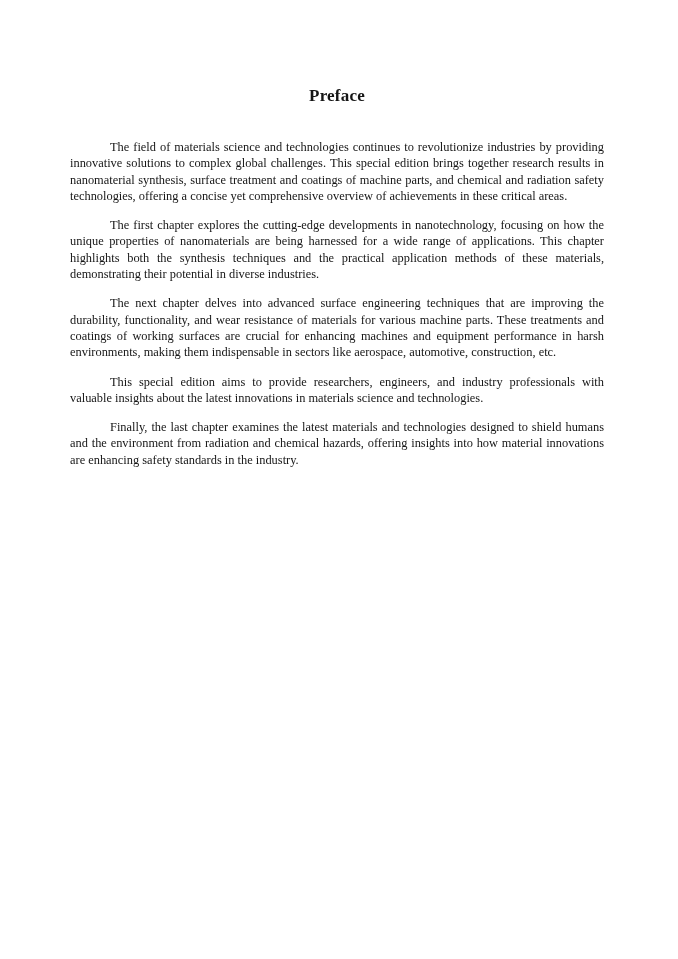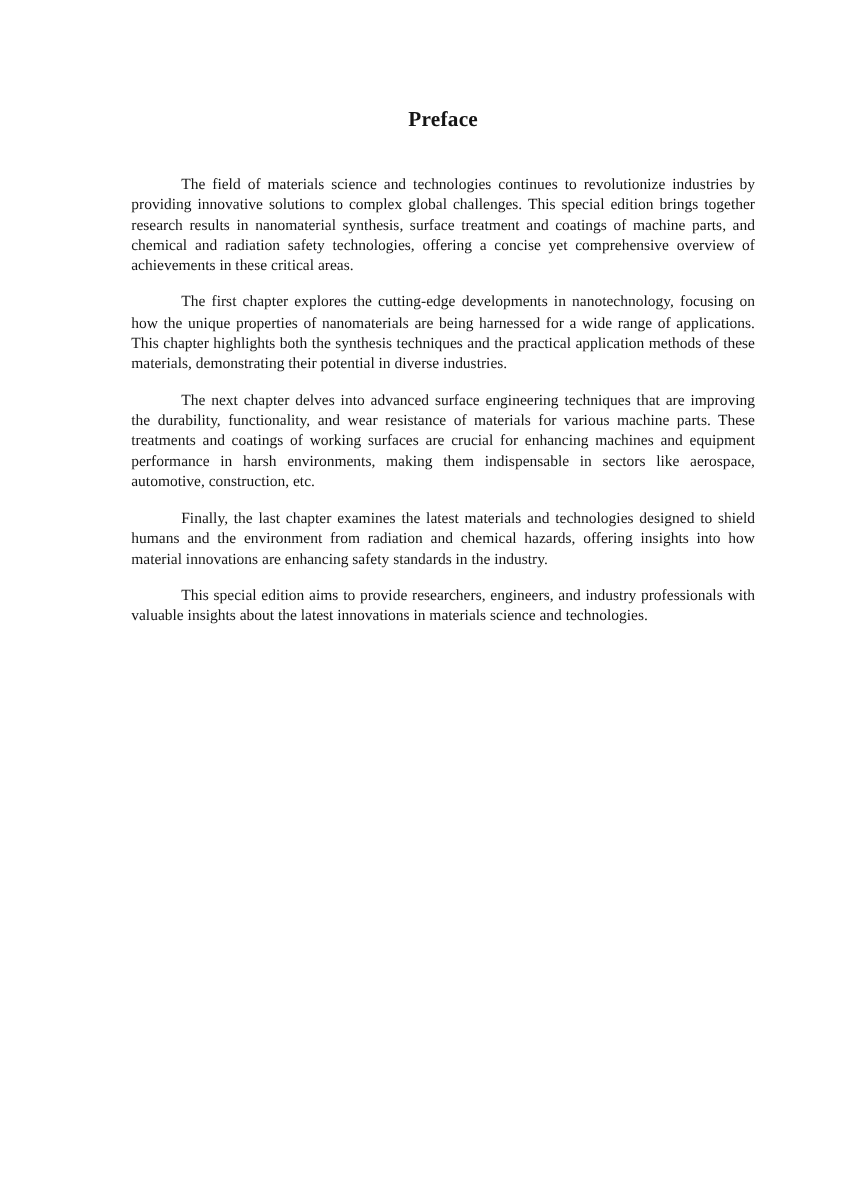--- a/index.html
+++ b/index.html
@@ -8,21 +8,21 @@
       background: #ffffff;
     }
     .page {
       position: relative;
       width: 678px;
       height: 959px;
       box-sizing: border-box;
       background: #ffffff;
       color: #151515;
       font-family: "Liberation Serif", "DejaVu Serif", serif;
-      padding: 86px 61px 0 92px;
+      padding: 86px 61px 0 57px;
       overflow: hidden;
     }
     .title {
       margin: 0 0 33px 0;
       font-size: 17px;
       line-height: 20px;
       font-weight: bold;
       text-align: center;
       letter-spacing: 0.2px;
     }
@@ -37,16 +37,16 @@
 </head>
 <body>
 
 <div class="page">
   <h1 class="title">Preface</h1>
 
   <div class="body-text">
     <p>The field of materials science and technologies continues to revolutionize industries by providing innovative solutions to complex global challenges. This special edition brings together research results in nanomaterial synthesis, surface treatment and coatings of machine parts, and chemical and radiation safety technologies, offering a concise yet comprehensive overview of achievements in these critical areas.</p>
     <p>The first chapter explores the cutting-edge developments in nanotechnology, focusing on how the unique properties of nanomaterials are being harnessed for a wide range of applications. This chapter highlights both the synthesis techniques and the practical application methods of these materials, demonstrating their potential in diverse industries.</p>
     <p>The next chapter delves into advanced surface engineering techniques that are improving the durability, functionality, and wear resistance of materials for various machine parts. These treatments and coatings of working surfaces are crucial for enhancing machines and equipment performance in harsh environments, making them indispensable in sectors like aerospace, automotive, construction, etc.</p>
+    <p>This special edition aims to provide researchers, engineers, and industry professionals with valuable insights about the latest innovations in materials science and technologies.</p>
     <p>Finally, the last chapter examines the latest materials and technologies designed to shield humans and the environment from radiation and chemical hazards, offering insights into how material innovations are enhancing safety standards in the industry.</p>
-    <p>This special edition aims to provide researchers, engineers, and industry professionals with valuable insights about the latest innovations in materials science and technologies.</p>
   </div>
 </div>
 
 </body></html>

